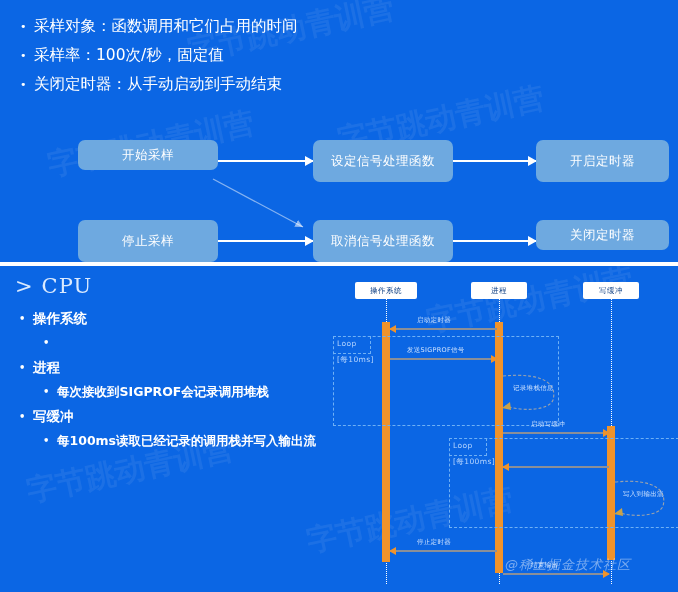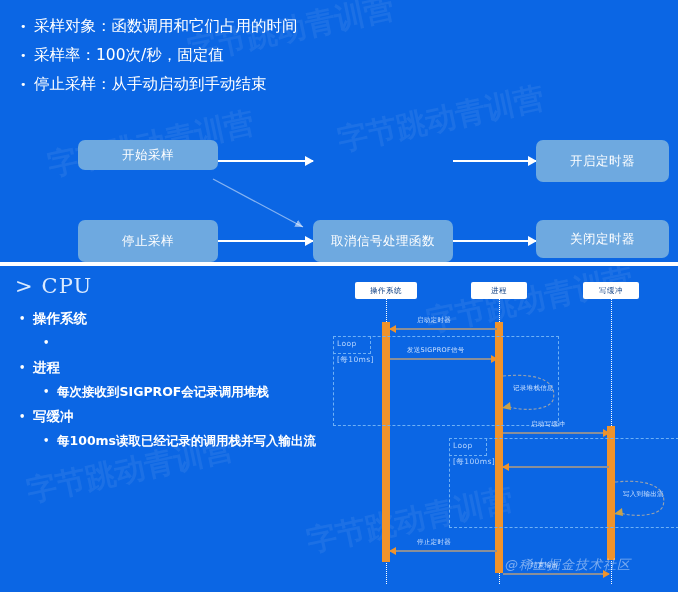--- a/index.html
+++ b/index.html
@@ -68,36 +68,37 @@
       <div class="bullet">
         <span class="dot">•</span>
         <span class="btxt">采样对象：函数调用和它们占用的时间</span>
       </div>
       <div class="bullet">
         <span class="dot">•</span>
         <span class="btxt">采样率：100次/秒，固定值</span>
       </div>
       <div class="bullet">
         <span class="dot">•</span>
-        <span class="btxt">停止采样：从手动启动到手动结束</span>
+        <span class="btxt">关闭定时器：从手动启动到手动结束</span>
       </div>
     </div>
 
     <div class="flow">
 
       <div class="fbox" style="left:72px;top:18px;width:140px;height:30px;">开始采样</div>
       <div class="farrow" style="left:212px;top:38px;width:95px;"></div>
+      <div class="fbox" style="left:307px;top:18px;width:140px;height:42px;">设定信号处理函数</div>
       <div class="farrow" style="left:447px;top:38px;width:83px;"></div>
       <div class="fbox" style="left:530px;top:18px;width:133px;height:42px;">开启定时器</div>
 
       <div class="fbox" style="left:72px;top:98px;width:140px;height:42px;">停止采样</div>
       <div class="farrow" style="left:212px;top:118px;width:95px;"></div>
       <div class="fbox" style="left:307px;top:98px;width:140px;height:42px;">取消信号处理函数</div>
       <div class="farrow" style="left:447px;top:118px;width:83px;"></div>
-      <div class="fbox" style="left:530px;top:98px;width:133px;height:38px;">关闭定时器</div>
+      <div class="fbox" style="left:530px;top:98px;width:133px;height:30px;">关闭定时器</div>
 
       <svg class="diag" style="left:205px;top:55px;" width="110" height="60">
         <defs>
             <marker id="dh" markerWidth="8" markerHeight="8" refX="6" refY="3" orient="auto">
           <path d="M0,0 L6,3 L0,6 z" fill="rgba(255,255,255,.55)"></path>
             </marker>
           </defs>
         <line x1="2" y1="2" x2="92" y2="50" stroke="rgba(255,255,255,.5)" stroke-width="1.3" marker-end="url(#dh)"></line>
       </svg>
     </div>

